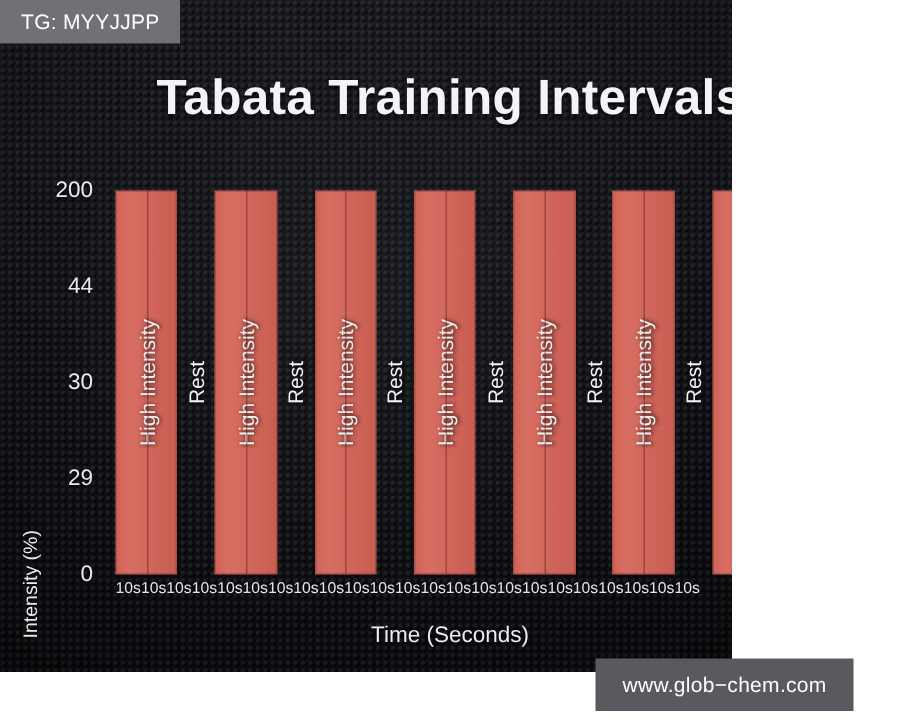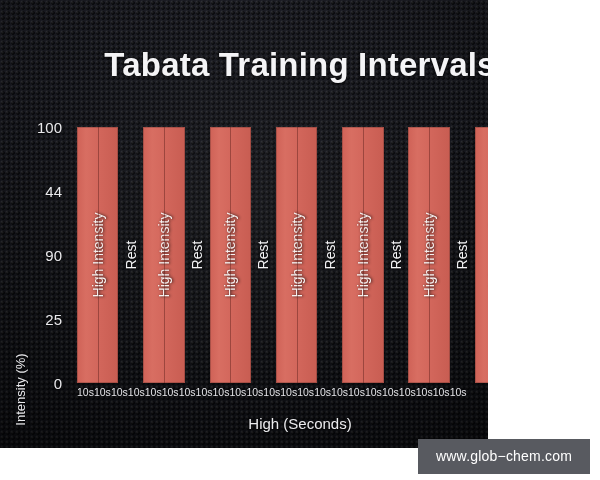--- a/index.html
+++ b/index.html
@@ -135,44 +135,44 @@
     position: absolute;
     left: 0; top: 0;
     padding: 6px 14px 7px 14px;
     background: #6f7176;
     color: #ffffff;
     font-size: 14px;
     letter-spacing: 0.2px;
   }
   #watermark-bottom {
     position: absolute;
-    left: 418px; top: 439px;
+    left: 397px; top: 439px;
     padding: 9px 18px 10px 18px;
     background: #585a60;
     color: #ffffff;
     font-size: 14px;
     letter-spacing: 0.2px;
   }
 </style>
 </head>
 <body>
 
 <div id="page">
 
   <div id="chart-image">
     <div id="chart-texture"></div>
     <div id="vignette"></div>
 
     <div id="chart-title">Tabata Training Intervals</div>
 
     <div id="y-ticks">
-      <span class="y-tick" style="top:0%">100</span>
+      <span class="y-tick" style="top:0%">200</span>
       <span class="y-tick" style="top:25%">44</span>
-      <span class="y-tick" style="top:50%">90</span>
-      <span class="y-tick" style="top:75%">25</span>
+      <span class="y-tick" style="top:50%">30</span>
+      <span class="y-tick" style="top:75%">29</span>
       <span class="y-tick" style="top:100%">0</span>
       <span id="y-axis-label">Intensity (%)</span>
     </div>
 
     <div id="plot">
       <div id="bars">
 
         <div class="slot" style="width:8.30%">
           <div class="bar-hi">
             <span class="bar-label">High Intensity</span>
@@ -264,18 +264,19 @@
       <span class="x-tick">10s</span>
       <span class="x-tick">10s</span>
       <span class="x-tick">10s</span>
       <span class="x-tick">10s</span>
       <span class="x-tick">10s</span>
       <span class="x-tick">10s</span>
       <span class="x-tick">10s</span>
       <span class="x-tick">10s</span>
     </div>
 
-    <div id="x-axis-label">High (Seconds)</div>
+    <div id="x-axis-label">Time (Seconds)</div>
   </div>
 
+  <div id="watermark-top">TG: MYYJJPP</div>
   <div id="watermark-bottom">www.glob−chem.com</div>
 
 </div>
 
 </body></html>

